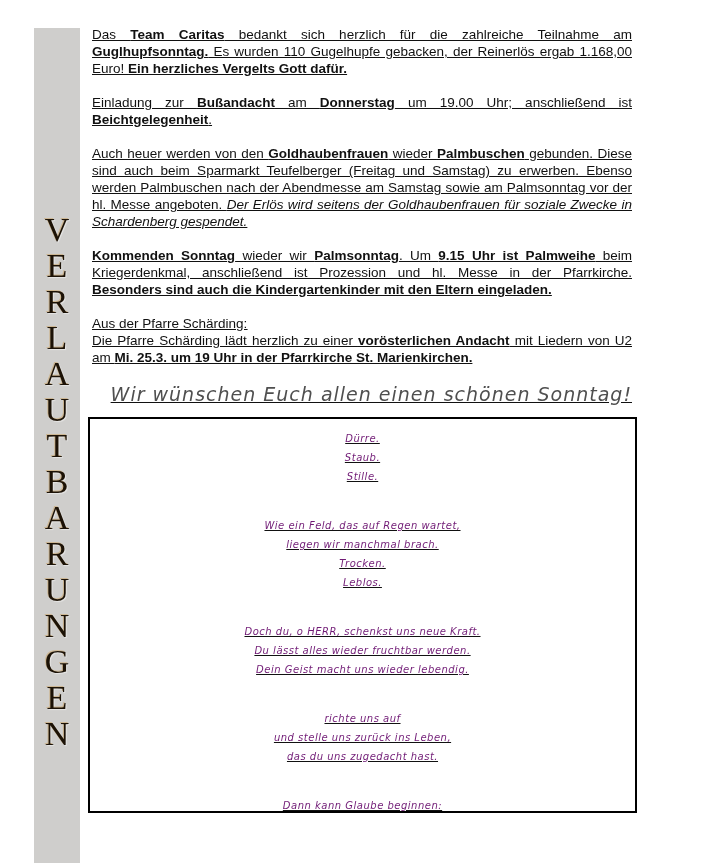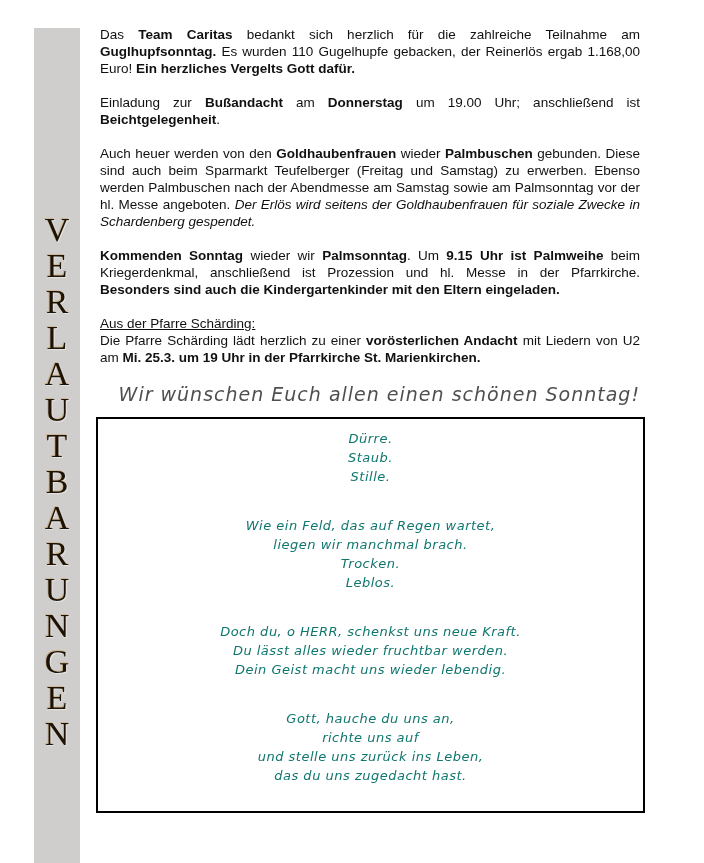--- a/index.html
+++ b/index.html
@@ -29,26 +29,27 @@
     font-size: 34px;
     line-height: 36px;
     font-weight: 400;
     color: #1c1206;
     text-shadow: -1px -1px 0 rgba(203,178,136,0.85), 1px 1px 1px rgba(255,255,255,0.5);
   }
 
   
   .content {
     position: absolute;
-    left: 100px; top: 26px;
+    left: 92px; top: 26px;
     width: 540px;
     font-size: 13.5px;
     line-height: 17px;
     color: #111111;
     text-align: justify;
+    text-decoration: underline;
   }
   .para { margin: 0 0 17px 0; }
   .para:last-of-type { margin-bottom: 5px; }
   .b { font-weight: bold; }
   .i { font-style: italic; }
   .u { text-decoration: underline; }
 
   
   .closing {
     margin: 20px 0 14px 0;
@@ -67,24 +68,24 @@
     width: 549px;
     height: 396px;
     border: 2px solid #000000;
     padding-top: 10px;
     text-align: center;
     overflow: hidden;
   }
   .poem-line {
     font-family: "DejaVu Sans", sans-serif;
     font-style: italic;
-    font-size: 13px;
+    font-size: 10px;
     line-height: 19px;
     letter-spacing: 0.5px;
-    color: #0f766e;
+    color: #701a75;
   }
   .stanza + .stanza { margin-top: 30px; }
 </style>
 </head>
 <body>
 
 <div class="sidebar">
   <div class="letters">
       <div class="letter">V</div>
       <div class="letter">E</div>
@@ -124,21 +125,20 @@
         <div class="poem-line">liegen wir manchmal brach.</div>
         <div class="poem-line">Trocken.</div>
         <div class="poem-line">Leblos.</div>
       </div>
       <div class="stanza">
         <div class="poem-line">Doch du, o HERR, schenkst uns neue Kraft.</div>
         <div class="poem-line">Du lässt alles wieder fruchtbar werden.</div>
         <div class="poem-line">Dein Geist macht uns wieder lebendig.</div>
       </div>
       <div class="stanza">
-        <div class="poem-line">Gott, hauche du uns an,</div>
         <div class="poem-line">richte uns auf</div>
         <div class="poem-line">und stelle uns zurück ins Leben,</div>
         <div class="poem-line">das du uns zugedacht hast.</div>
       </div>
       <div class="stanza">
         <div class="poem-line">Dann kann Glaube beginnen:</div>
         <div class="poem-line">und erkennen,</div>
       </div>
     </div>
 </div>

